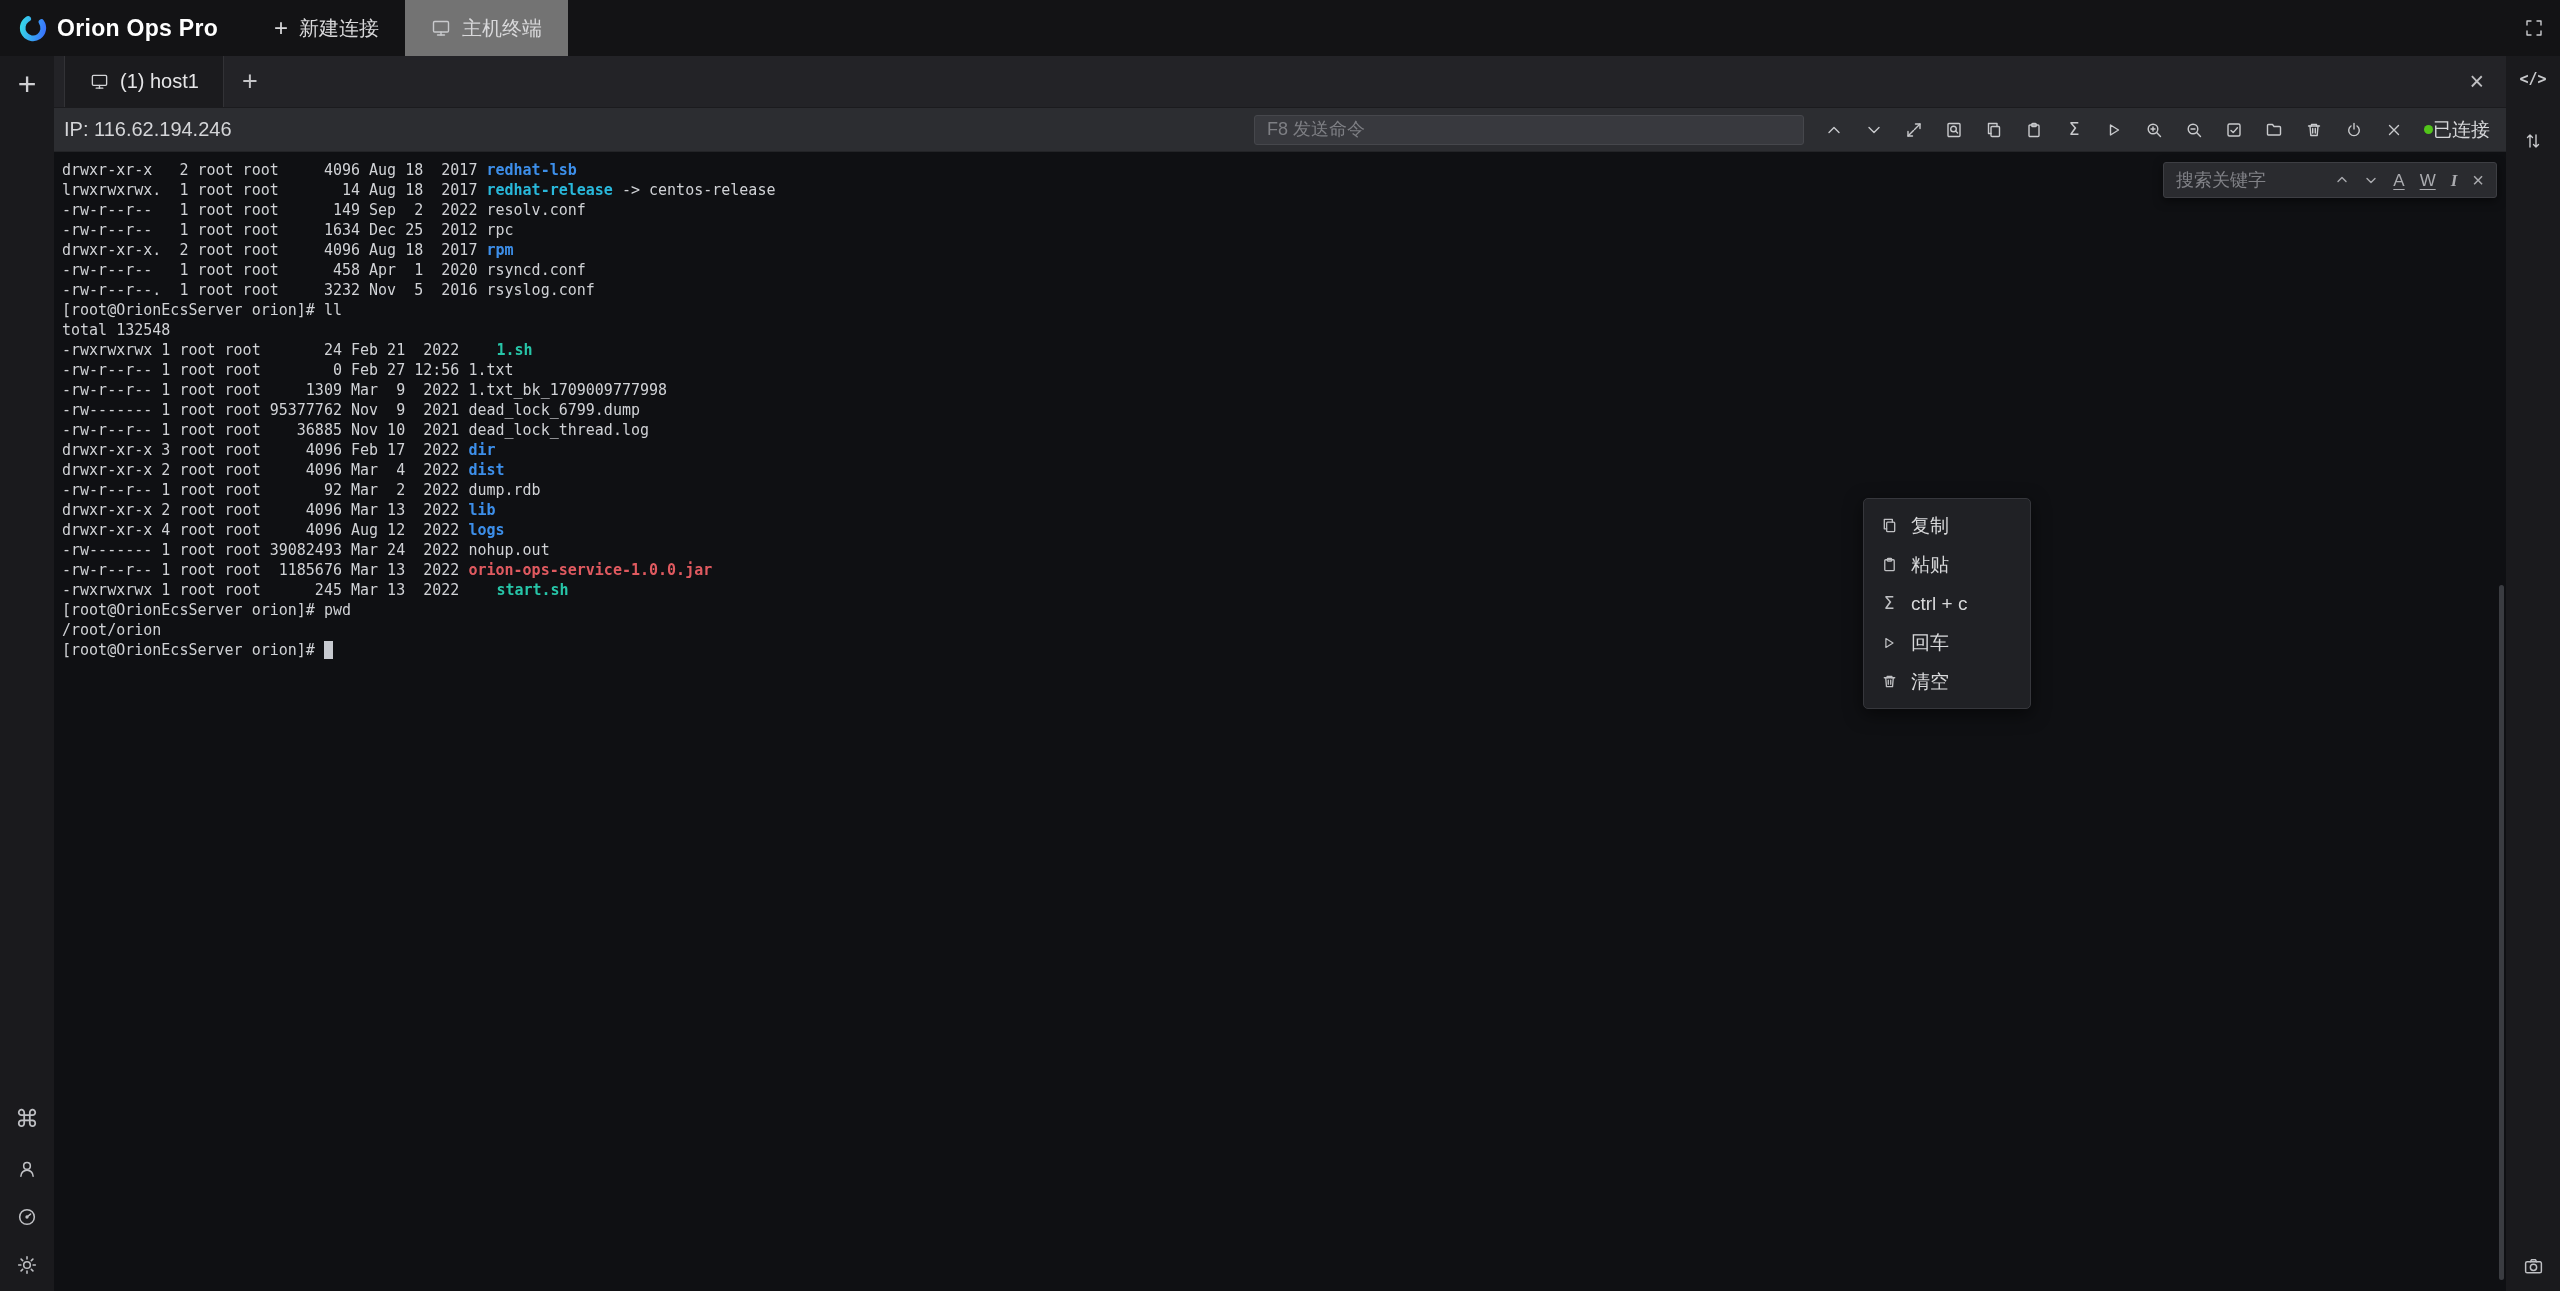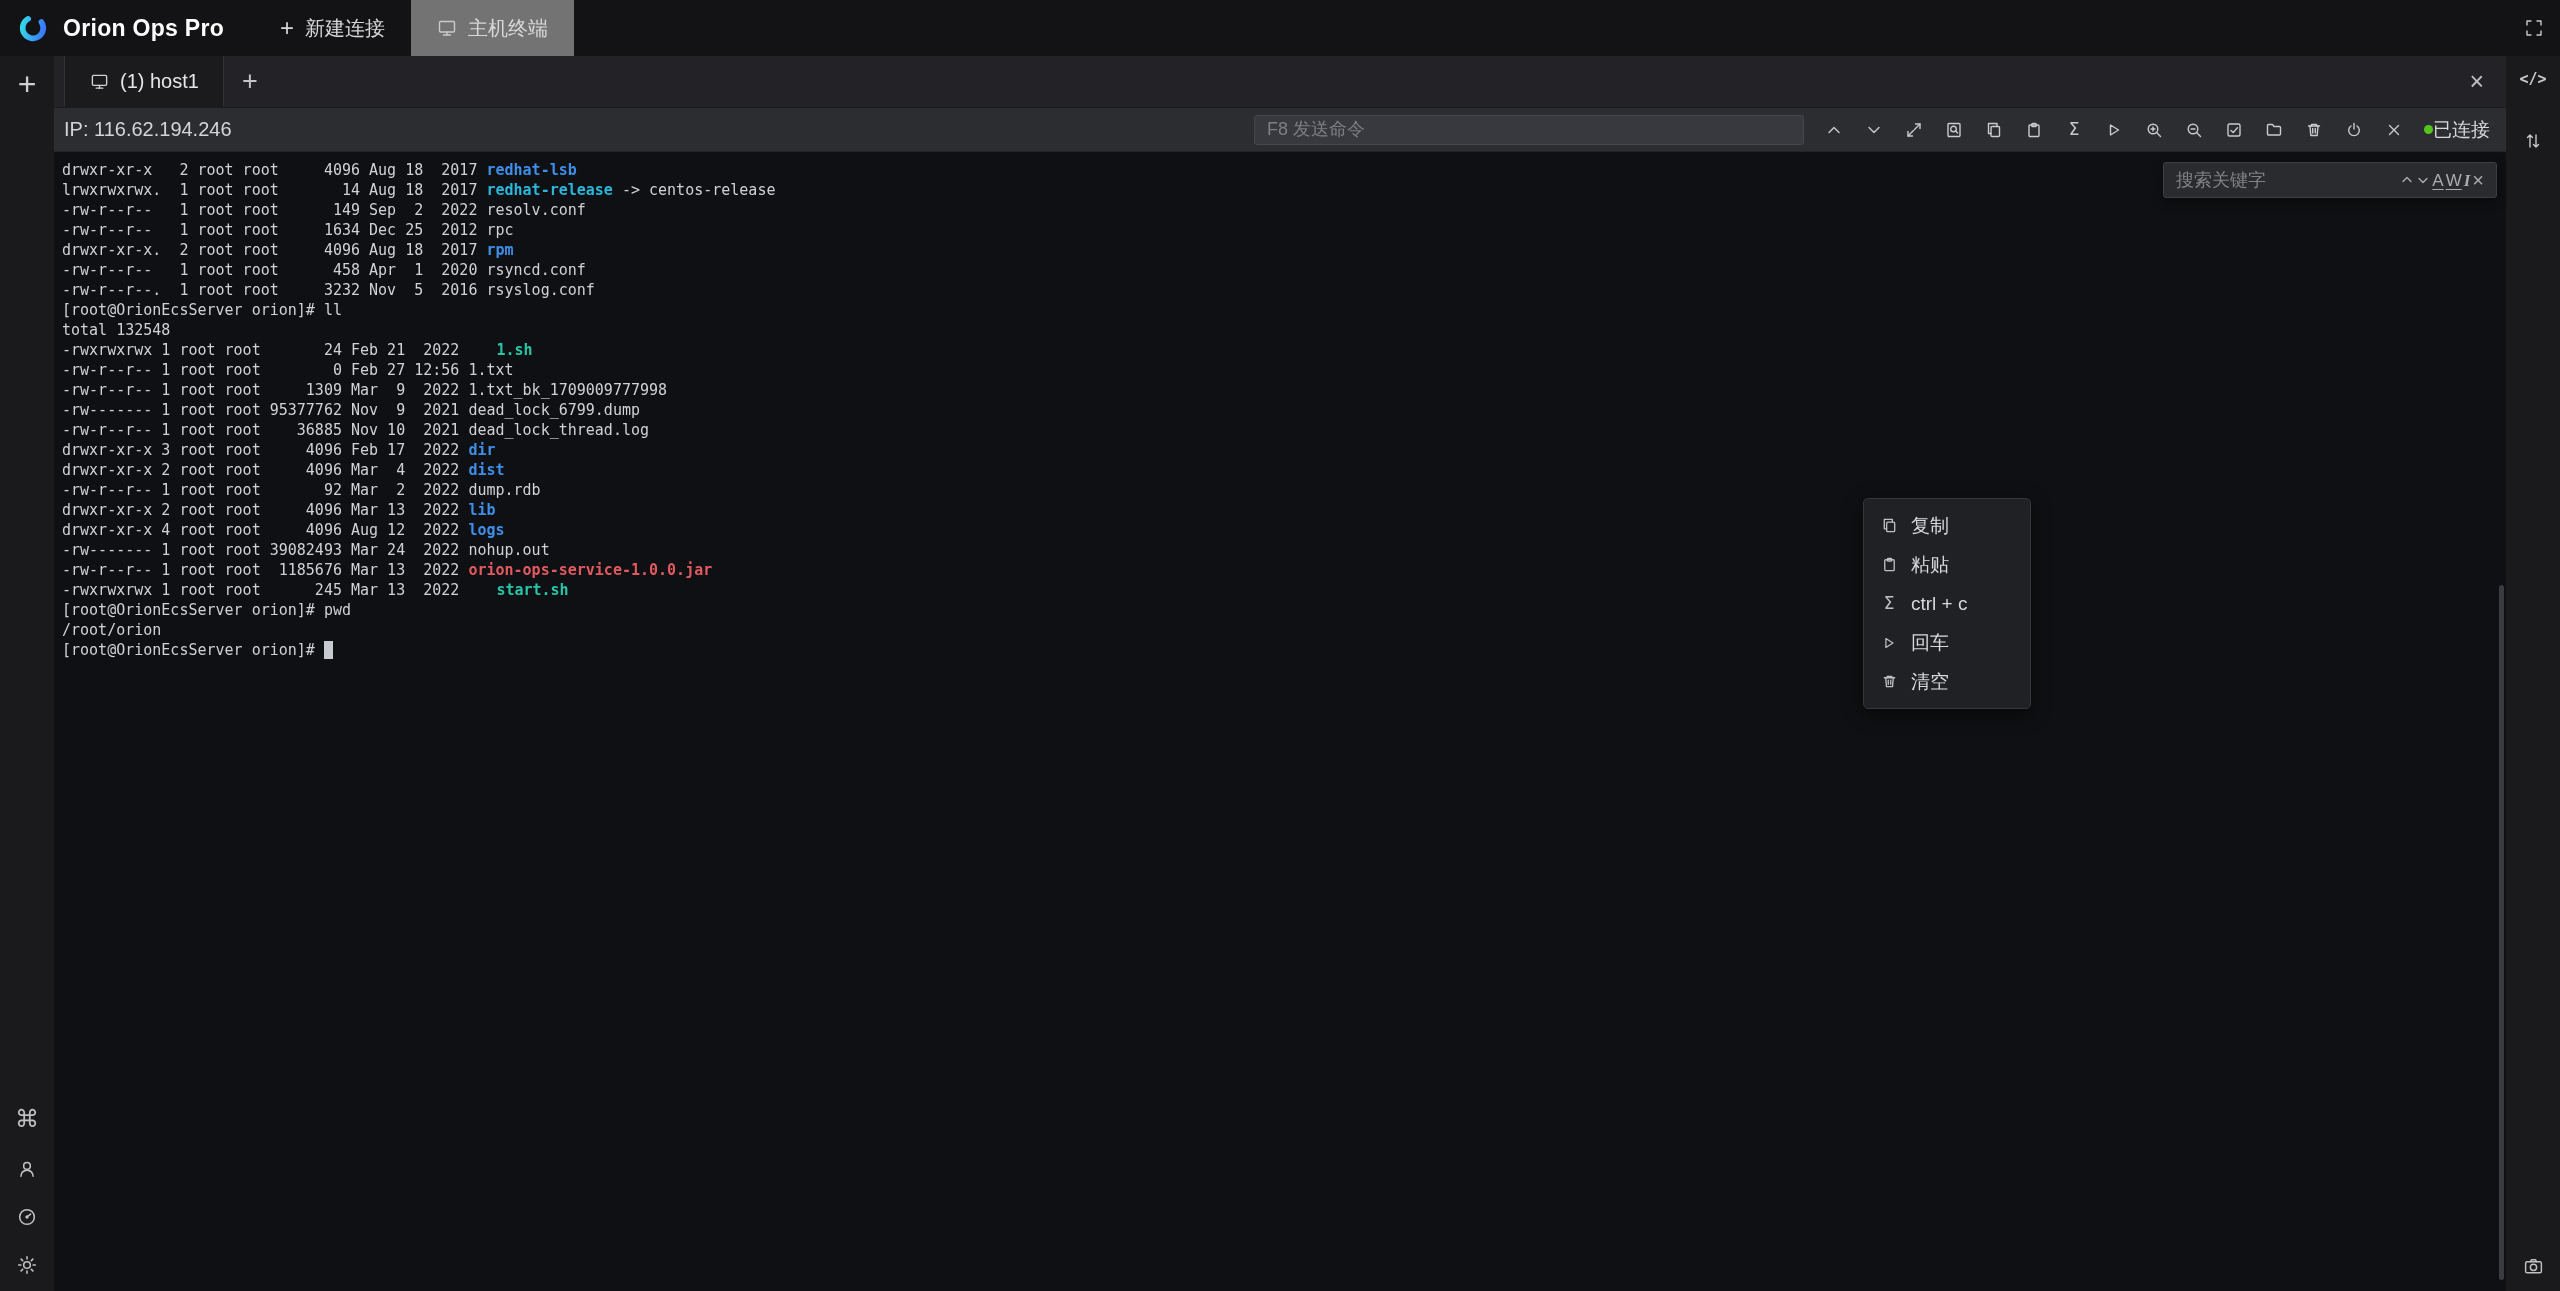--- a/index.html
+++ b/index.html
@@ -7,21 +7,21 @@
     --c-term-fg:#d0d2d6; --c-term-bg:#0f1013; --c-status:#52c41a;
   }
   *{box-sizing:border-box; margin:0; padding:0;}
   html,body{width:2560px;height:1291px;overflow:hidden;}
   body{background:var(--c-term-bg); font-family:"Liberation Sans",sans-serif; color:#d6d7da;}
   svg{display:block;}
   .icon-stroke{fill:none;stroke:currentColor;stroke-width:1.4;stroke-linecap:round;stroke-linejoin:round;}
 
   
   .topbar{height:56px;background:#131315;display:flex;align-items:stretch;}
-  .brand{display:flex;align-items:center;gap:15px;padding:0 30px 0 18px;}
+  .brand{display:flex;align-items:center;gap:9px;padding:0 30px 0 18px;}
   .brand-title{font-size:23px;font-weight:bold;color:#ffffff;letter-spacing:.3px;}
   .topmenu{display:flex;align-items:stretch;}
   .menu-item{display:flex;align-items:center;gap:11px;padding:0 26px;font-size:20px;color:#d8d8da;cursor:pointer;}
   .menu-item.active{background:#737373;}
   .mi-plus{font-size:24px;line-height:1;color:#d8d8da;}
   .topbar-right{margin-left:auto;display:flex;align-items:center;padding-right:16px;color:#c9cacd;}
 
   
   .main-row{display:flex;height:1235px;}
   .rail{width:54px;background:#1a1a1d;display:flex;flex-direction:column;align-items:center;flex:0 0 54px;}
@@ -60,21 +60,21 @@
   .term-out{font-family:"DejaVu Sans Mono","Liberation Mono",monospace;font-size:15px;line-height:20px;white-space:pre;color:var(--c-term-fg);}
   .term-line span.dir{color:var(--c-dir);font-weight:700;}
   .term-line span.link{color:var(--c-link);font-weight:700;}
   .term-line span.exec{color:var(--c-exec);font-weight:700;margin-left:28px;}
   .term-line span.jar{color:var(--c-jar);font-weight:700;}
   .term-line span.cursor{background:#c7cad0;}
   .scroll-thumb{position:absolute;right:2px;top:38%;height:61%;width:5px;background:#3a3c41;border-radius:3px;}
 
   
   .search-panel{position:absolute;top:10px;right:9px;width:334px;height:36px;background:#2a2b2f;border:1px solid #3d3e43;
-                border-radius:3px;display:flex;align-items:center;padding:0 12px;gap:2px;box-shadow:0 3px 10px rgba(0,0,0,.5);}
+                border-radius:3px;display:flex;align-items:center;padding:0 12px;gap:15px;box-shadow:0 3px 10px rgba(0,0,0,.5);}
   .search-input{flex:1;min-width:0;background:transparent;border:none;outline:none;color:#dddde0;font-size:18px;
                 font-family:"Liberation Sans",sans-serif;}
   .search-input::placeholder{color:#818287;}
   .sbtn{color:#aaabaf;cursor:pointer;display:flex;align-items:center;justify-content:center;font-size:17px;line-height:1;}
   .sbtn.u{text-decoration:underline;text-underline-offset:3px;}
   .sbtn.it{font-style:italic;font-family:"Liberation Serif",serif;font-weight:bold;}
   .sbtn.x{font-size:20px;}
 
   
   .context-menu{position:absolute;left:1809px;top:346px;width:168px;background:#202125;border:1px solid #36373c;

